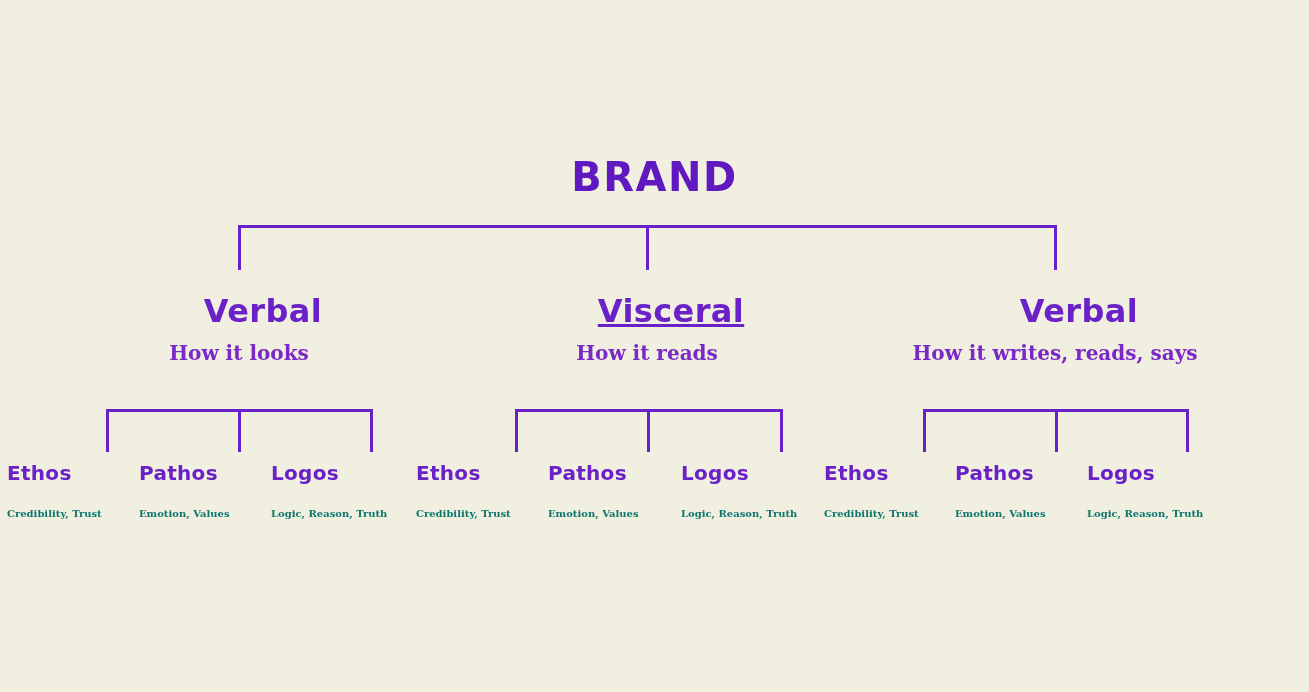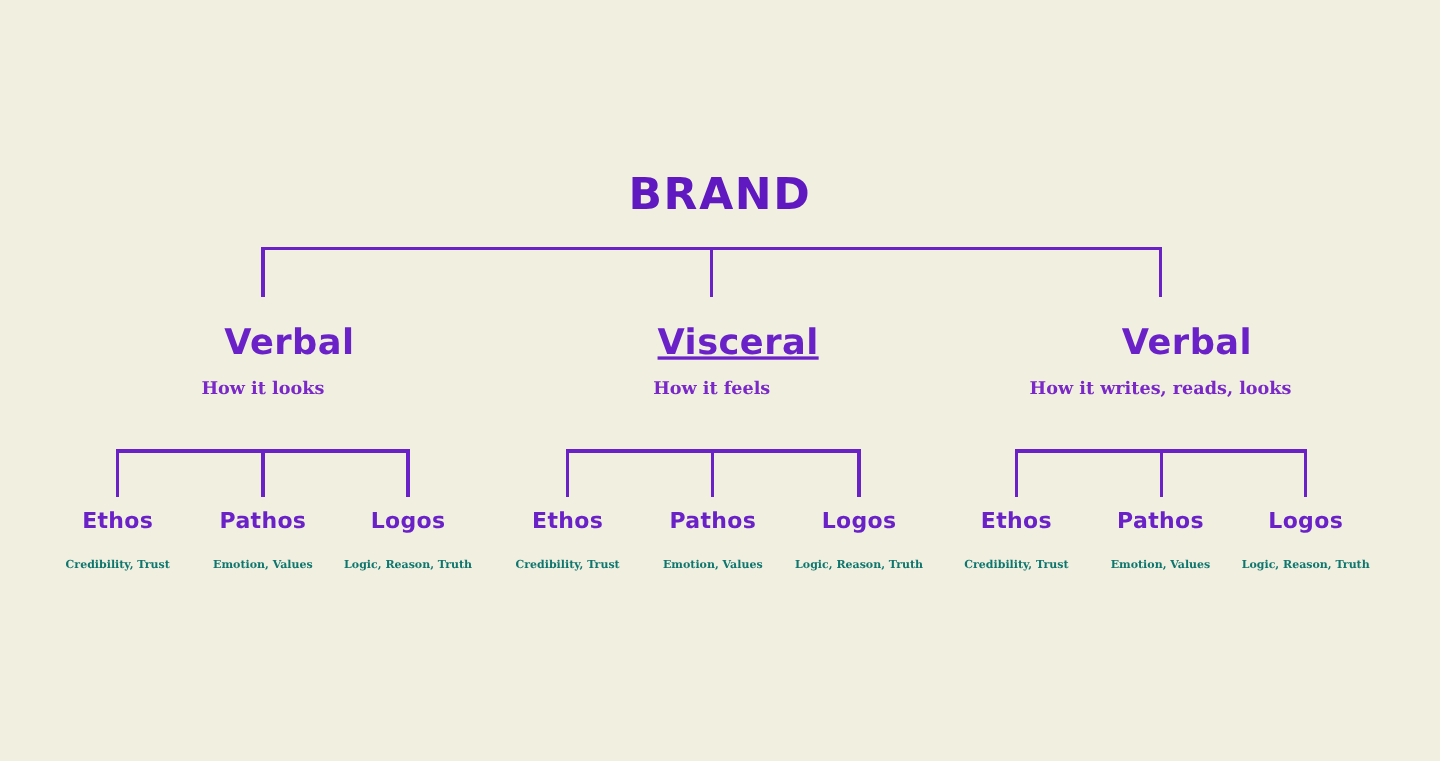--- a/index.html
+++ b/index.html
@@ -59,32 +59,32 @@
     font-weight: 700;
     letter-spacing: 0.4px;
     color: #6b21c8;
     line-height: 38px;
     white-space: nowrap;
     margin-left: 24px;
   }
   .branch-sub {
     margin-top: 11px;
     font-family: "DejaVu Serif", serif;
-    font-size: 16px;
+    font-size: 20px;
     font-weight: 700;
     color: #7a28c8;
     line-height: 24px;
     white-space: nowrap;
   }
 
   
   .leaf {
     position: absolute;
     top: 461px;
-    text-align: center;
+    text-align: left;
     width: 200px;
     margin-left: -100px;
   }
   .leaf-title {
     font-family: "DejaVu Sans", sans-serif;
     font-size: 20px;
     font-weight: 700;
     letter-spacing: 0.3px;
     color: #6b21c8;
     line-height: 24px;
@@ -123,22 +123,22 @@
         <line x1="781" y1="410" x2="781" y2="452" stroke="#6b21c8" stroke-width="3"></line>
         <line x1="922.5" y1="410" x2="1188.5" y2="410" stroke="#6b21c8" stroke-width="3"></line>
         <line x1="924" y1="410" x2="924" y2="452" stroke="#6b21c8" stroke-width="3"></line>
         <line x1="1056" y1="410" x2="1056" y2="452" stroke="#6b21c8" stroke-width="3"></line>
         <line x1="1187" y1="410" x2="1187" y2="452" stroke="#6b21c8" stroke-width="3"></line>
       </g>
   </svg>
 
   <div id="branches-layer">
       <div class="branch" style="left: 239px; width: 0px;"><div class="branch-title" style="transform: translateX(-50%); display: inline-block;">Verbal</div><div class="branch-sub" style="transform: translateX(-50%); display: inline-block;">How it looks</div></div>
-      <div class="branch" style="left: 647px; width: 0px;"><div class="branch-title" style="transform: translateX(-50%); display: inline-block; text-decoration: underline;">Visceral</div><div class="branch-sub" style="transform: translateX(-50%); display: inline-block;">How it feels</div></div>
-      <div class="branch" style="left: 1055px; width: 0px;"><div class="branch-title" style="transform: translateX(-50%); display: inline-block;">Verbal</div><div class="branch-sub" style="transform: translateX(-50%); display: inline-block;">How it writes, reads, looks</div></div>
+      <div class="branch" style="left: 647px; width: 0px;"><div class="branch-title" style="transform: translateX(-50%); display: inline-block; text-decoration: underline;">Visceral</div><div class="branch-sub" style="transform: translateX(-50%); display: inline-block;">How it reads</div></div>
+      <div class="branch" style="left: 1055px; width: 0px;"><div class="branch-title" style="transform: translateX(-50%); display: inline-block;">Verbal</div><div class="branch-sub" style="transform: translateX(-50%); display: inline-block;">How it writes, reads, says</div></div>
     </div>
 
   <div id="leaves-layer">
       <div class="leaf" style="left: 107px;">
         <div class="leaf-title">Ethos</div>
         <div class="leaf-sub">Credibility, Trust</div>
       </div>
       <div class="leaf" style="left: 239px;">
         <div class="leaf-title">Pathos</div>
         <div class="leaf-sub">Emotion, Values</div>

